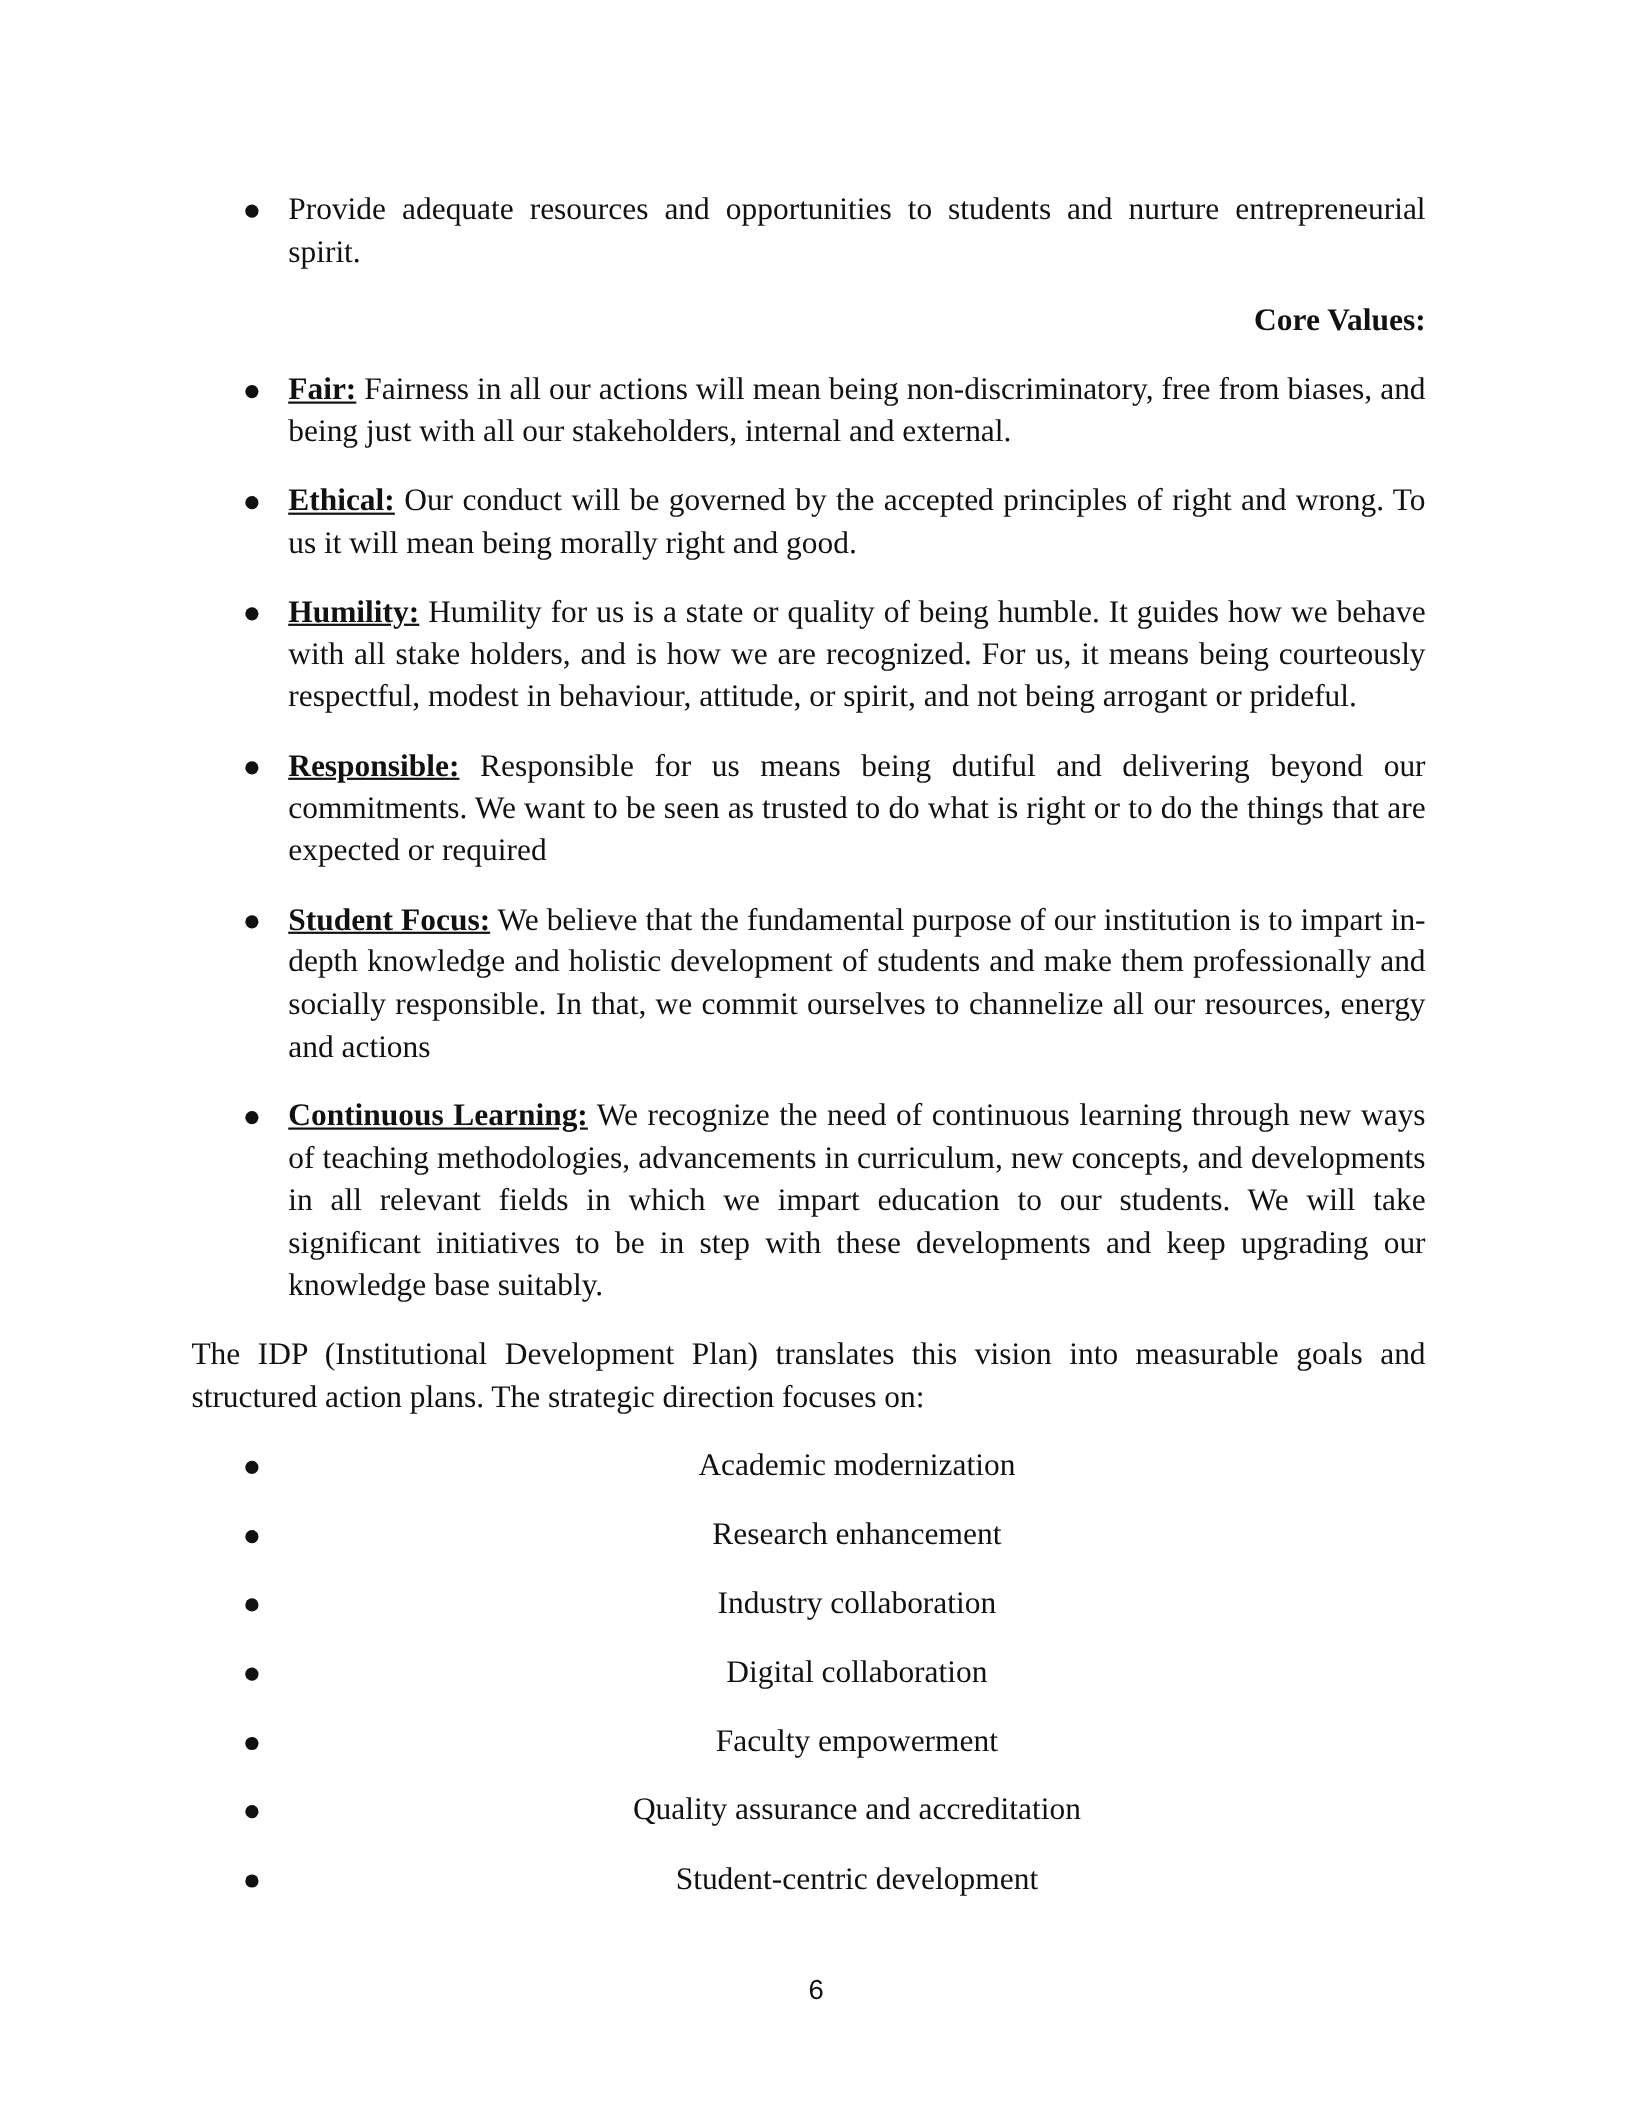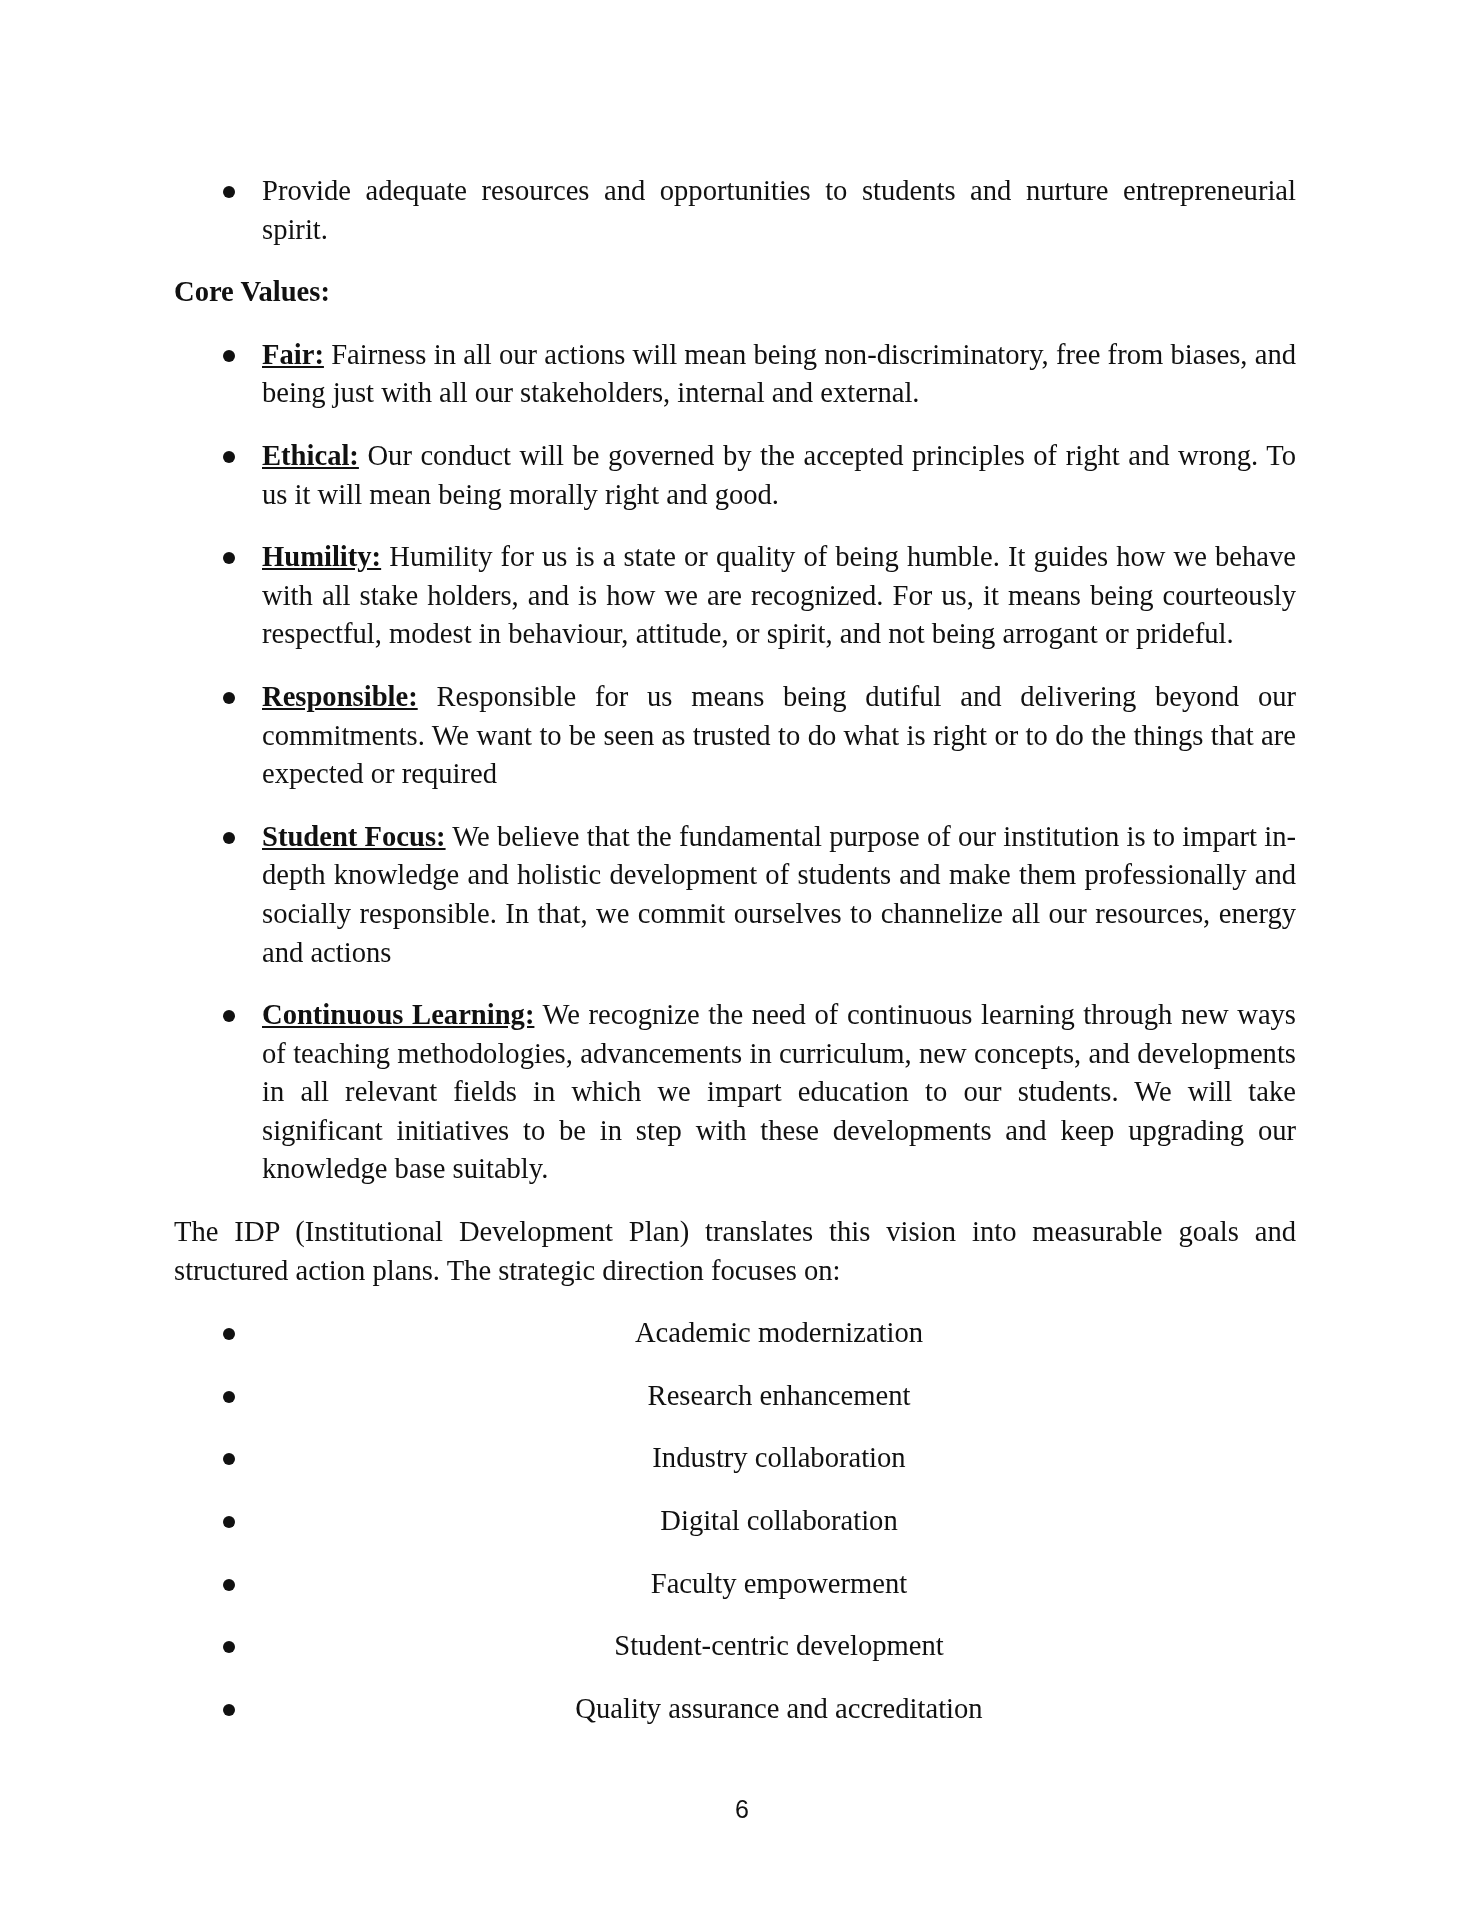--- a/index.html
+++ b/index.html
@@ -10,21 +10,21 @@
     font-size: 28.6px; line-height: 38.6px;
   }
   .content { position: absolute; left: 174px; top: 172px; width: 1122px; }
   ul.blist { list-style: none; margin: 0; padding: 0; }
   ul.blist li { position: relative; padding-left: 88px; text-align: justify; }
   ul.blist li .dot {
     position: absolute; left: 49px; top: 14px; width: 12px; height: 12px;
     border-radius: 50%; background: #111111;
   }
   .gap { margin-top: 24px; }
-  .heading { font-weight: bold; margin-top: 24px; }
+  .heading { font-weight: bold; margin-top: 24px; text-align: right; }
   .label { font-weight: bold; text-decoration: underline; }
   p.para { margin: 24px 0 0 0; text-align: justify; }
   ul.simple li { text-align: center; }
   ul.simple li + li { margin-top: 24px; }
   .pagenum {
     position: absolute; left: 0; width: 1484px; top: 1790px; text-align: center;
     font-family: "Liberation Sans", "DejaVu Sans", sans-serif; font-size: 25px; color: #111111;
   }
 </style>
 </head>
@@ -87,24 +87,24 @@
       <li>
         <span class="dot"></span>
         <span>Digital collaboration</span>
       </li>
       <li>
         <span class="dot"></span>
         <span>Faculty empowerment</span>
       </li>
       <li>
         <span class="dot"></span>
-        <span>Student-centric development</span>
+        <span>Quality assurance and accreditation</span>
       </li>
       <li>
         <span class="dot"></span>
-        <span>Quality assurance and accreditation</span>
+        <span>Student-centric development</span>
       </li>
     </ul>
 
   </div>
 
   <div class="pagenum">6</div>
 </div>
 
 </body></html>

